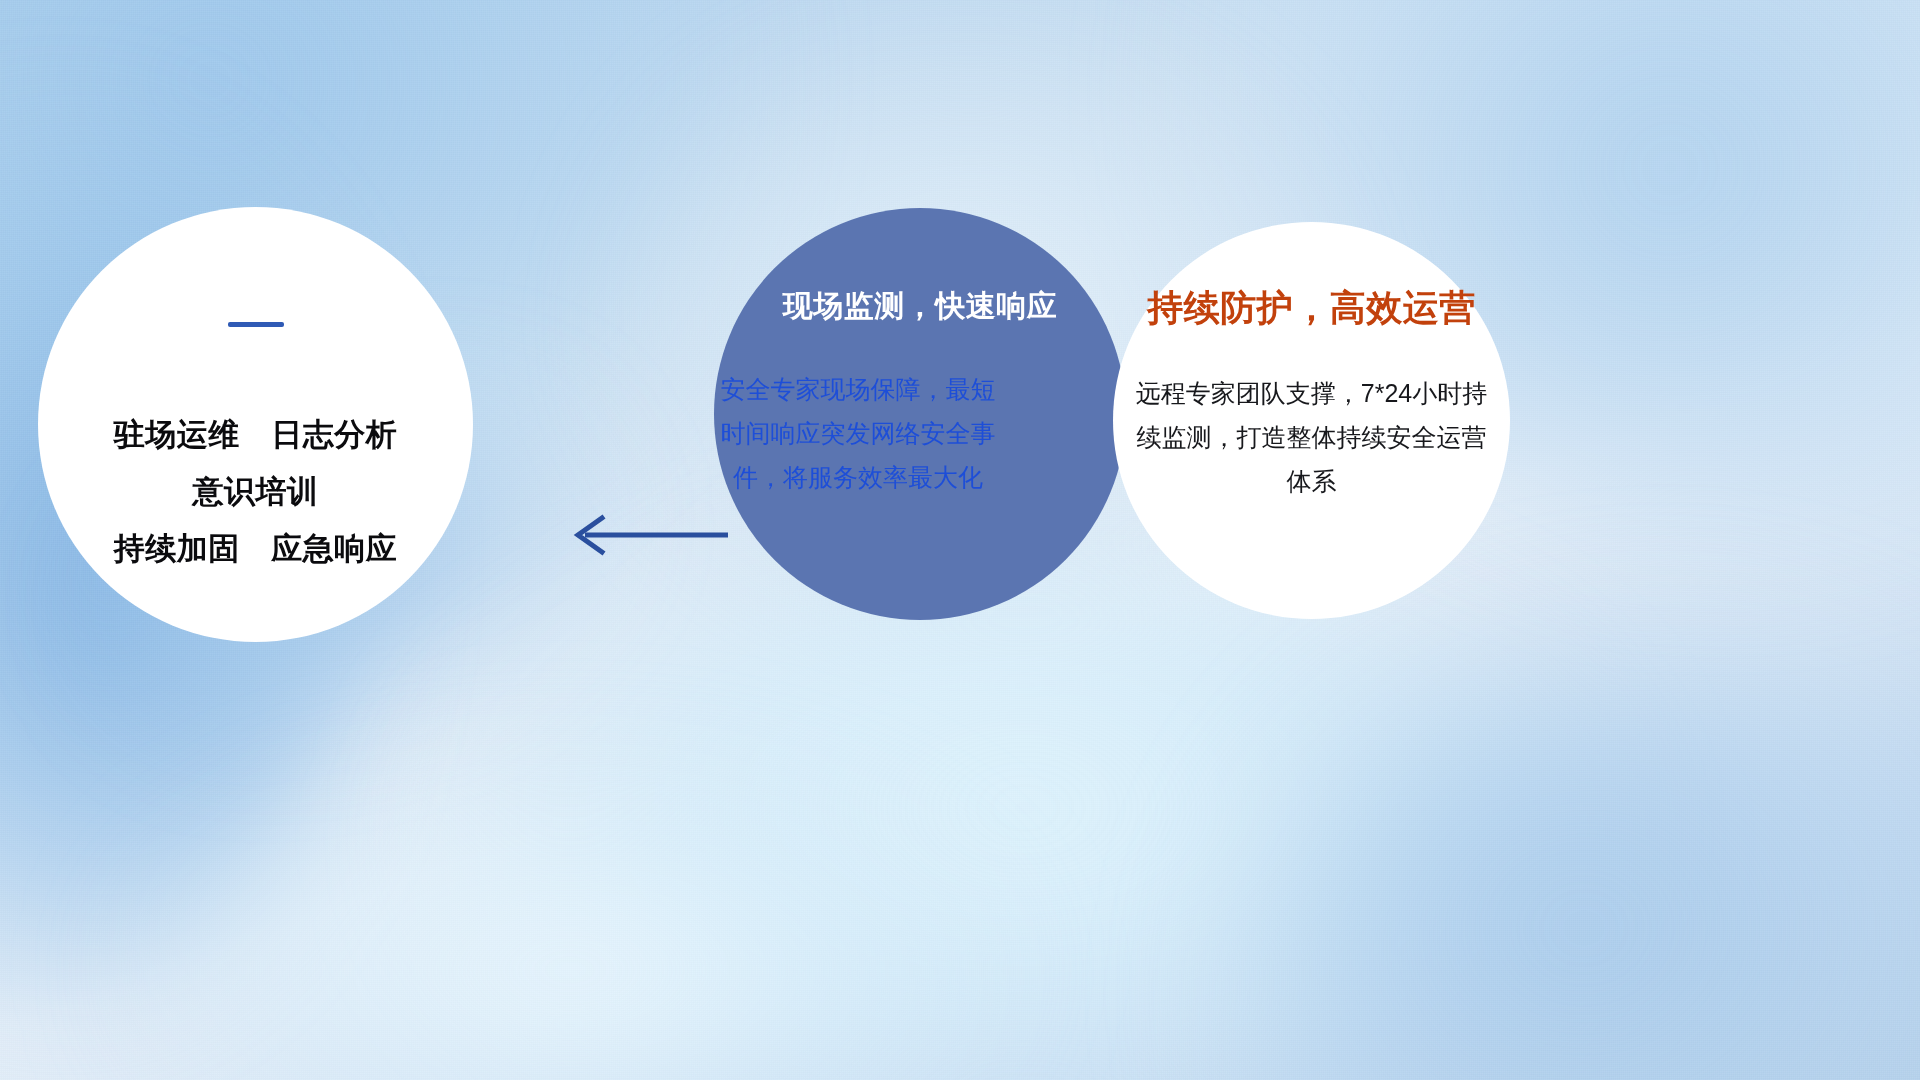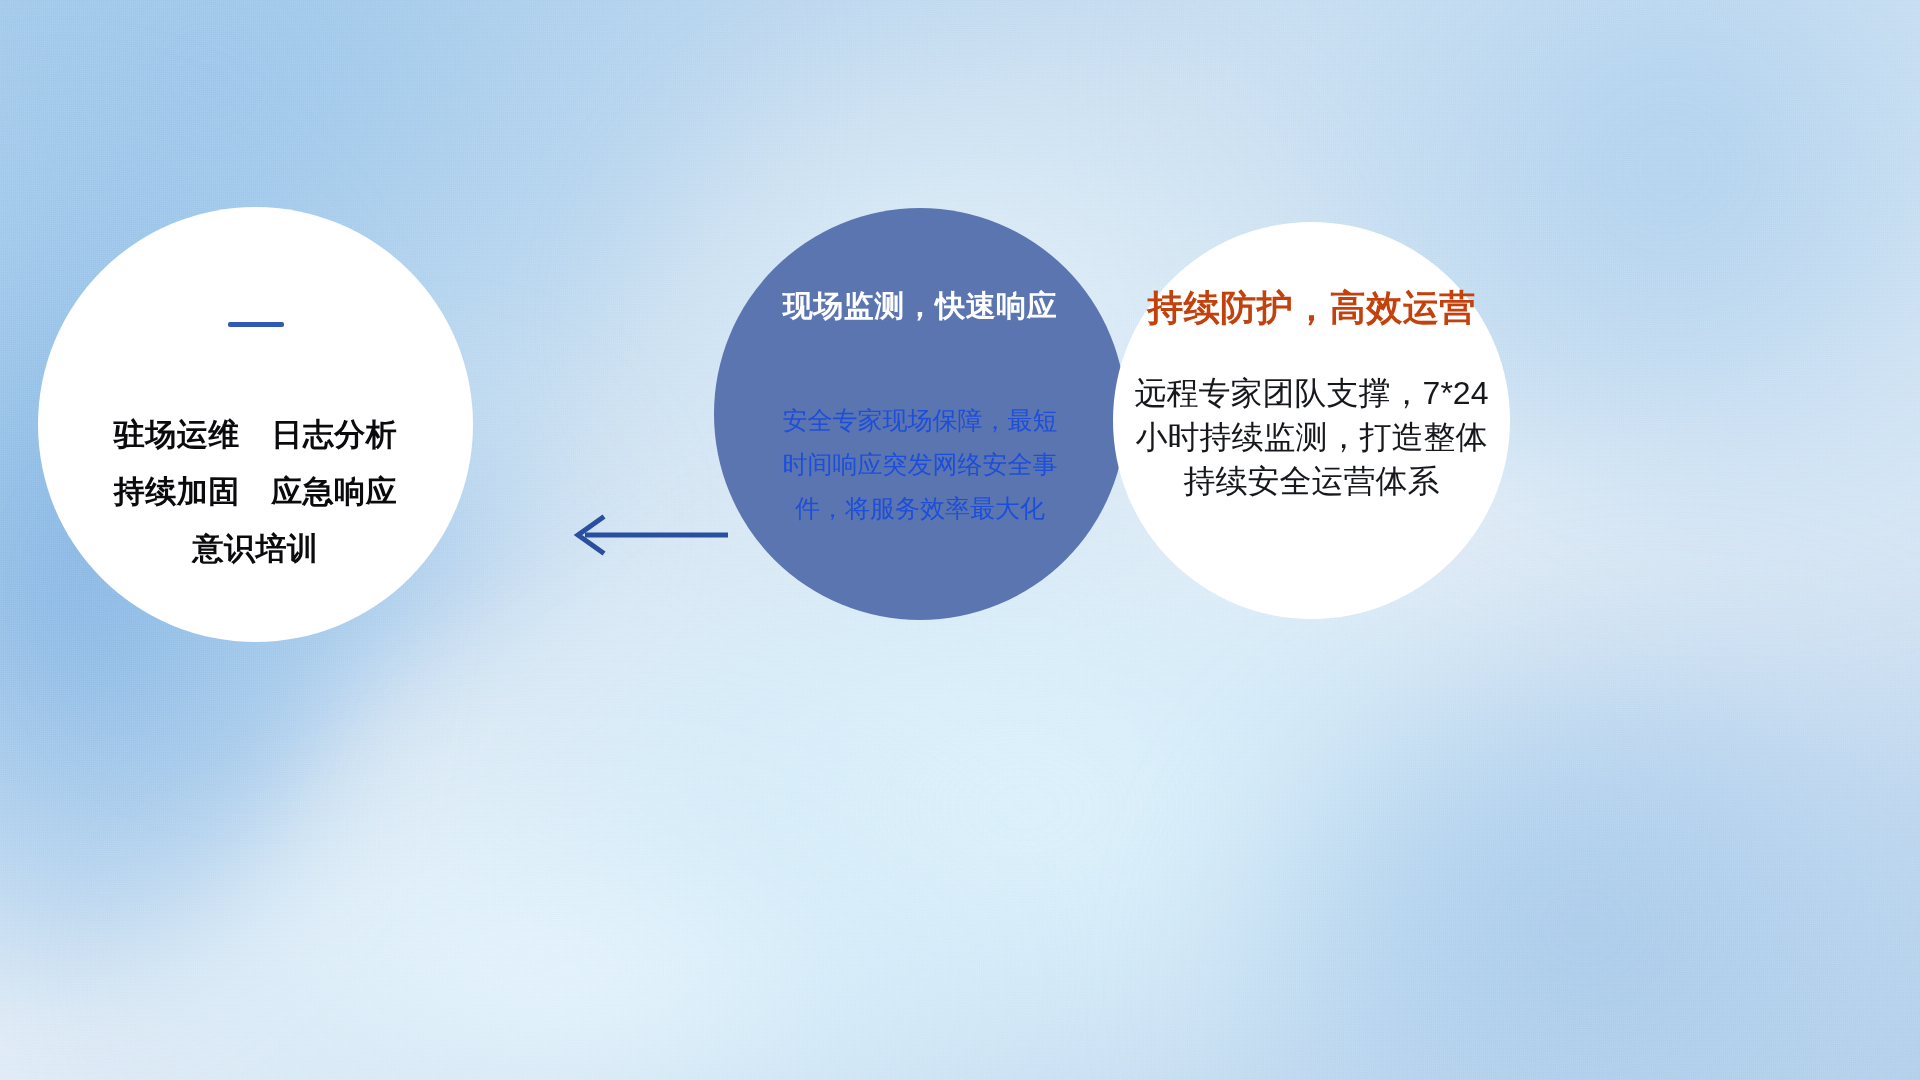--- a/index.html
+++ b/index.html
@@ -144,22 +144,20 @@
   }
   .left-lines .ln { display: block; }
 
   
   .mid-inner {
     position: absolute;
     left: 714px; top: 208px;
     width: 412px; height: 412px;
     display: flex;
     flex-direction: column;
-    align-items: center;
-    gap: 31px;
   }
   .mid-title {
     margin-top: 78px;
     color: #ffffff;
     font-weight: bold;
     font-size: 30px;
     letter-spacing: 0.5px;
     white-space: nowrap;
     text-align: center;
   }
@@ -187,21 +185,21 @@
     font-weight: bold;
     font-size: 36px;
     letter-spacing: 0.5px;
     white-space: nowrap;
     text-align: center;
   }
   .right-body {
     margin-top: 38px;
     width: 356px;
     color: #17181c;
-    font-size: 32px;
+    font-size: 25px;
     line-height: 44px;
     text-align: center;
   }
 
   
   .arrow {
     position: absolute;
     left: 490px;
     top: 505px;
     width: 240px;
@@ -227,22 +225,22 @@
   <svg class="arrow" viewBox="0 0 240 60">
     <line x1="238" y1="30" x2="95" y2="30" stroke="#2a4f9e" stroke-width="5"></line>
     <polyline points="112,13 88,30 112,47" fill="none" stroke="#2a4f9e" stroke-width="5" stroke-linecap="square"></polyline>
   </svg>
 
   <div class="circle circle-left"></div>
   <div class="left-inner">
     <div class="dash"></div>
     <div class="left-lines">
       <span class="ln">驻场运维　日志分析</span>
+      <span class="ln">意识培训</span>
       <span class="ln">持续加固　应急响应</span>
-      <span class="ln">意识培训</span>
     </div>
   </div>
 
   <div class="circle circle-mid"></div>
   <div class="mid-inner">
     <div class="mid-title">现场监测，快速响应</div>
     <div class="mid-body">安全专家现场保障，最短时间响应突发网络安全事件，将服务效率最大化</div>
   </div>
 
   <div class="circle circle-right"></div>

